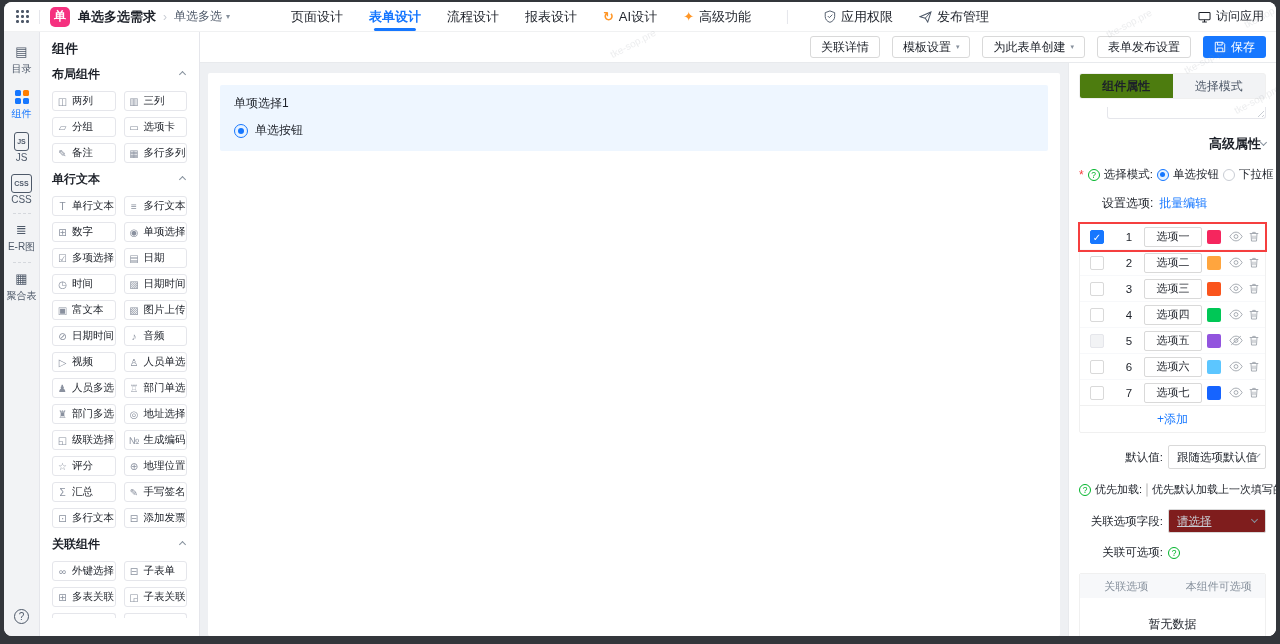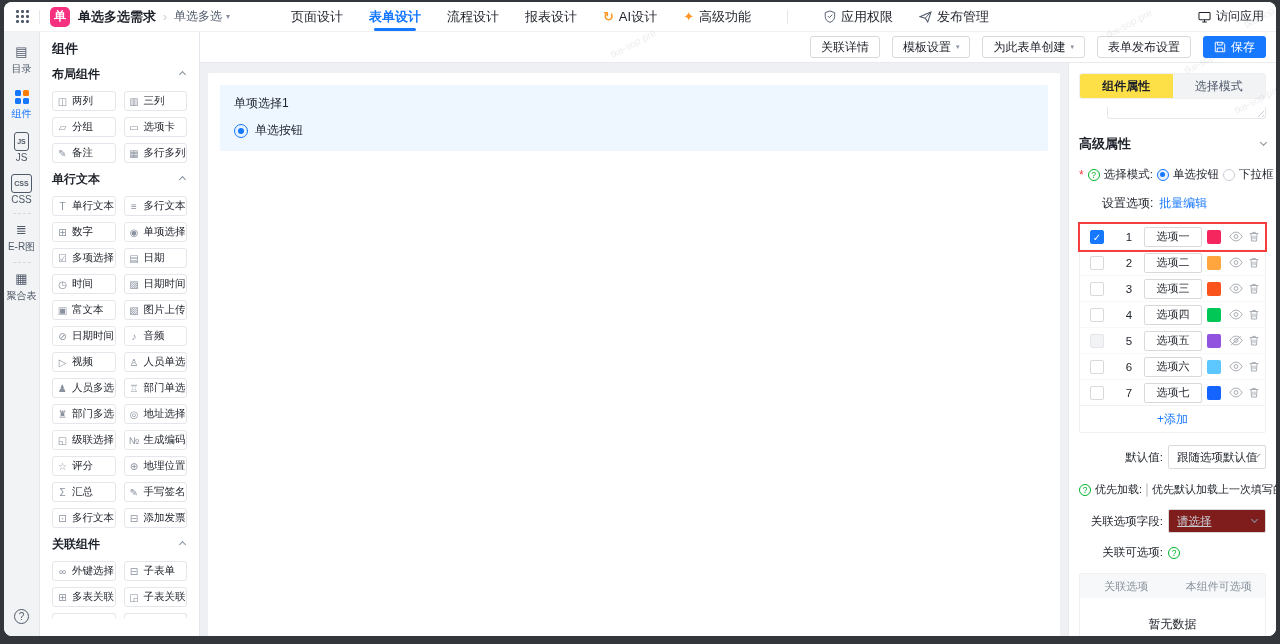--- a/index.html
+++ b/index.html
@@ -64,24 +64,24 @@
   .radio::after { content:""; position:absolute; inset:3px; background:#1677ff; border-radius:50%; }
   .radio.sm { width:12px; height:12px; min-width:12px; }
   .radio.sm::after { inset:2.5px; }
   .radio.off { border-color:#c9cdd4; background:#fff; }
   .radio.off::after { display:none; }
 
   
   .panel { width:208px; min-width:208px; background:#fff; border-left:1px solid #e8eaed; padding:10px 10px 0; overflow:hidden; position:relative; }
   .ptabs { display:flex; height:26px; background:#f2f3f5; border:1px solid #f0f0f0; border-radius:3px; overflow:hidden; }
   .ptab { flex:1; display:flex; align-items:center; justify-content:center; font-size:12px; color:#4e5969; cursor:pointer; }
-  .ptab.active { background:#fde047; color:#1d2129; font-weight:bold; }
+  .ptab.active { background:#4d7c0f; color:#1d2129; font-weight:bold; }
   .tarea-stub { height:12px; border:1px solid #e5e6eb; border-top:none; border-radius:0 0 3px 3px; margin:8px 0 0 28px; position:relative; }
   .handle { position:absolute; right:1px; bottom:1px; width:7px; height:7px; background:repeating-linear-gradient(135deg,transparent 0 2px,#c9cdd4 2px 3px); clip-path:polygon(100% 0,100% 100%,0 100%); }
-  .sec2 { display:flex; justify-content:space-between; align-items:center; margin:16px 0 14px; font-size:13px; font-weight:bold; color:#1d2129; cursor:pointer; }
+  .sec2 { display:flex; justify-content:flex-end; align-items:center; margin:16px 0 14px; font-size:13px; font-weight:bold; color:#1d2129; cursor:pointer; }
   .chevd { width:5px; height:5px; border-right:1.2px solid #86909c; border-bottom:1.2px solid #86909c; transform:rotate(45deg); margin-top:-3px; }
   .mode-row { display:flex; align-items:center; gap:4px; font-size:11.5px; color:#1d2129; white-space:nowrap; }
   .req { color:#f53f3f; font-size:12px; }
   .qgreen { width:12px; height:12px; min-width:12px; border:1px solid #00b42a; color:#00b42a; border-radius:50%; font-size:8.5px; display:inline-flex; align-items:center; justify-content:center; }
   .mode-opt { display:flex; align-items:center; gap:4px; cursor:pointer; }
   .setopt-row { margin:13px 0 11px; font-size:12px; display:flex; gap:6px; padding-left:23px; color:#1d2129; }
   .link { color:#1677ff; cursor:pointer; }
 
   .opt-table { border:1px solid #f0f0f0; border-radius:2px; }
   .ot-head { display:flex; align-items:center; height:26px; border-bottom:1px solid #f0f0f0; font-size:10.5px; color:#4e5969; }

